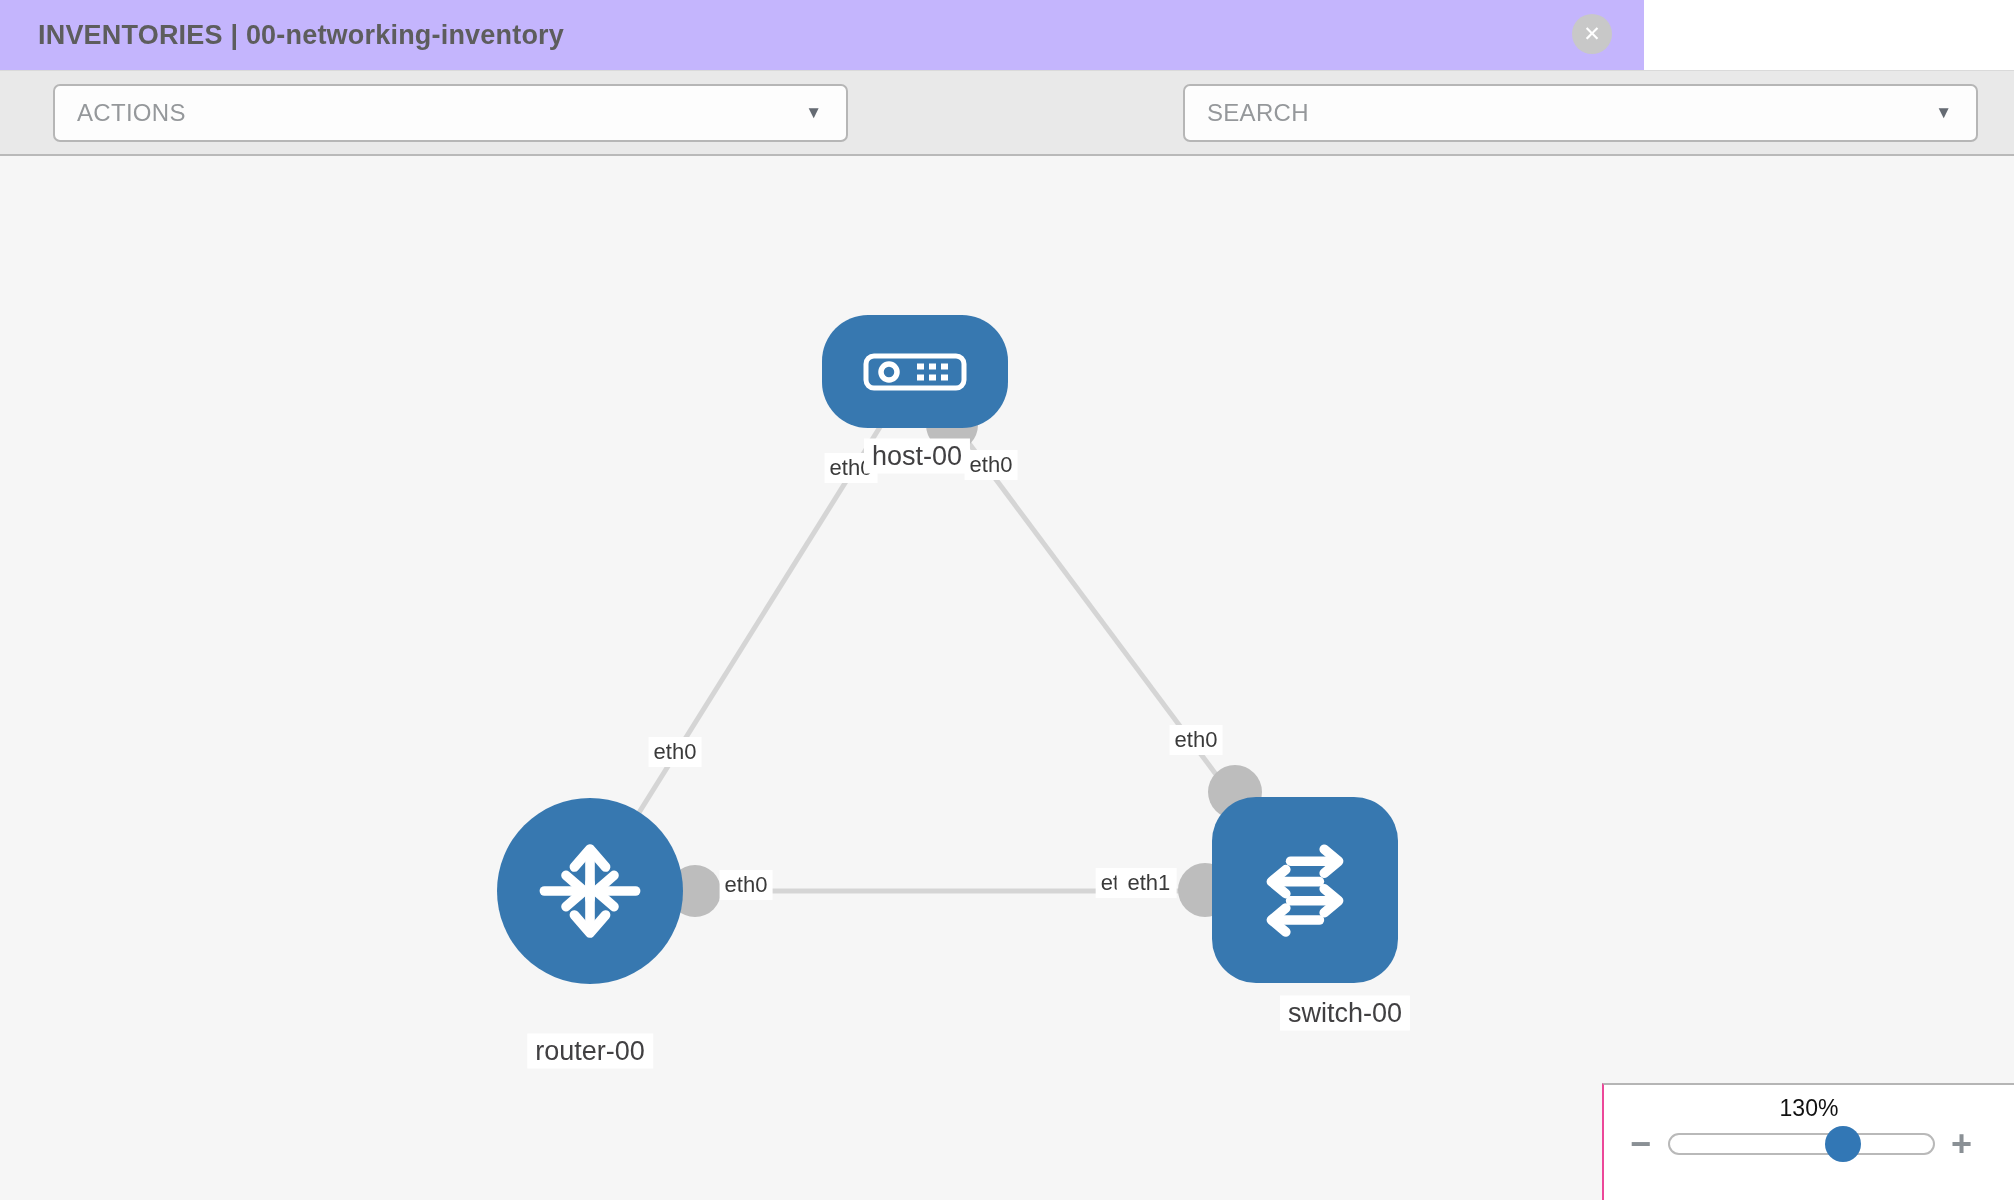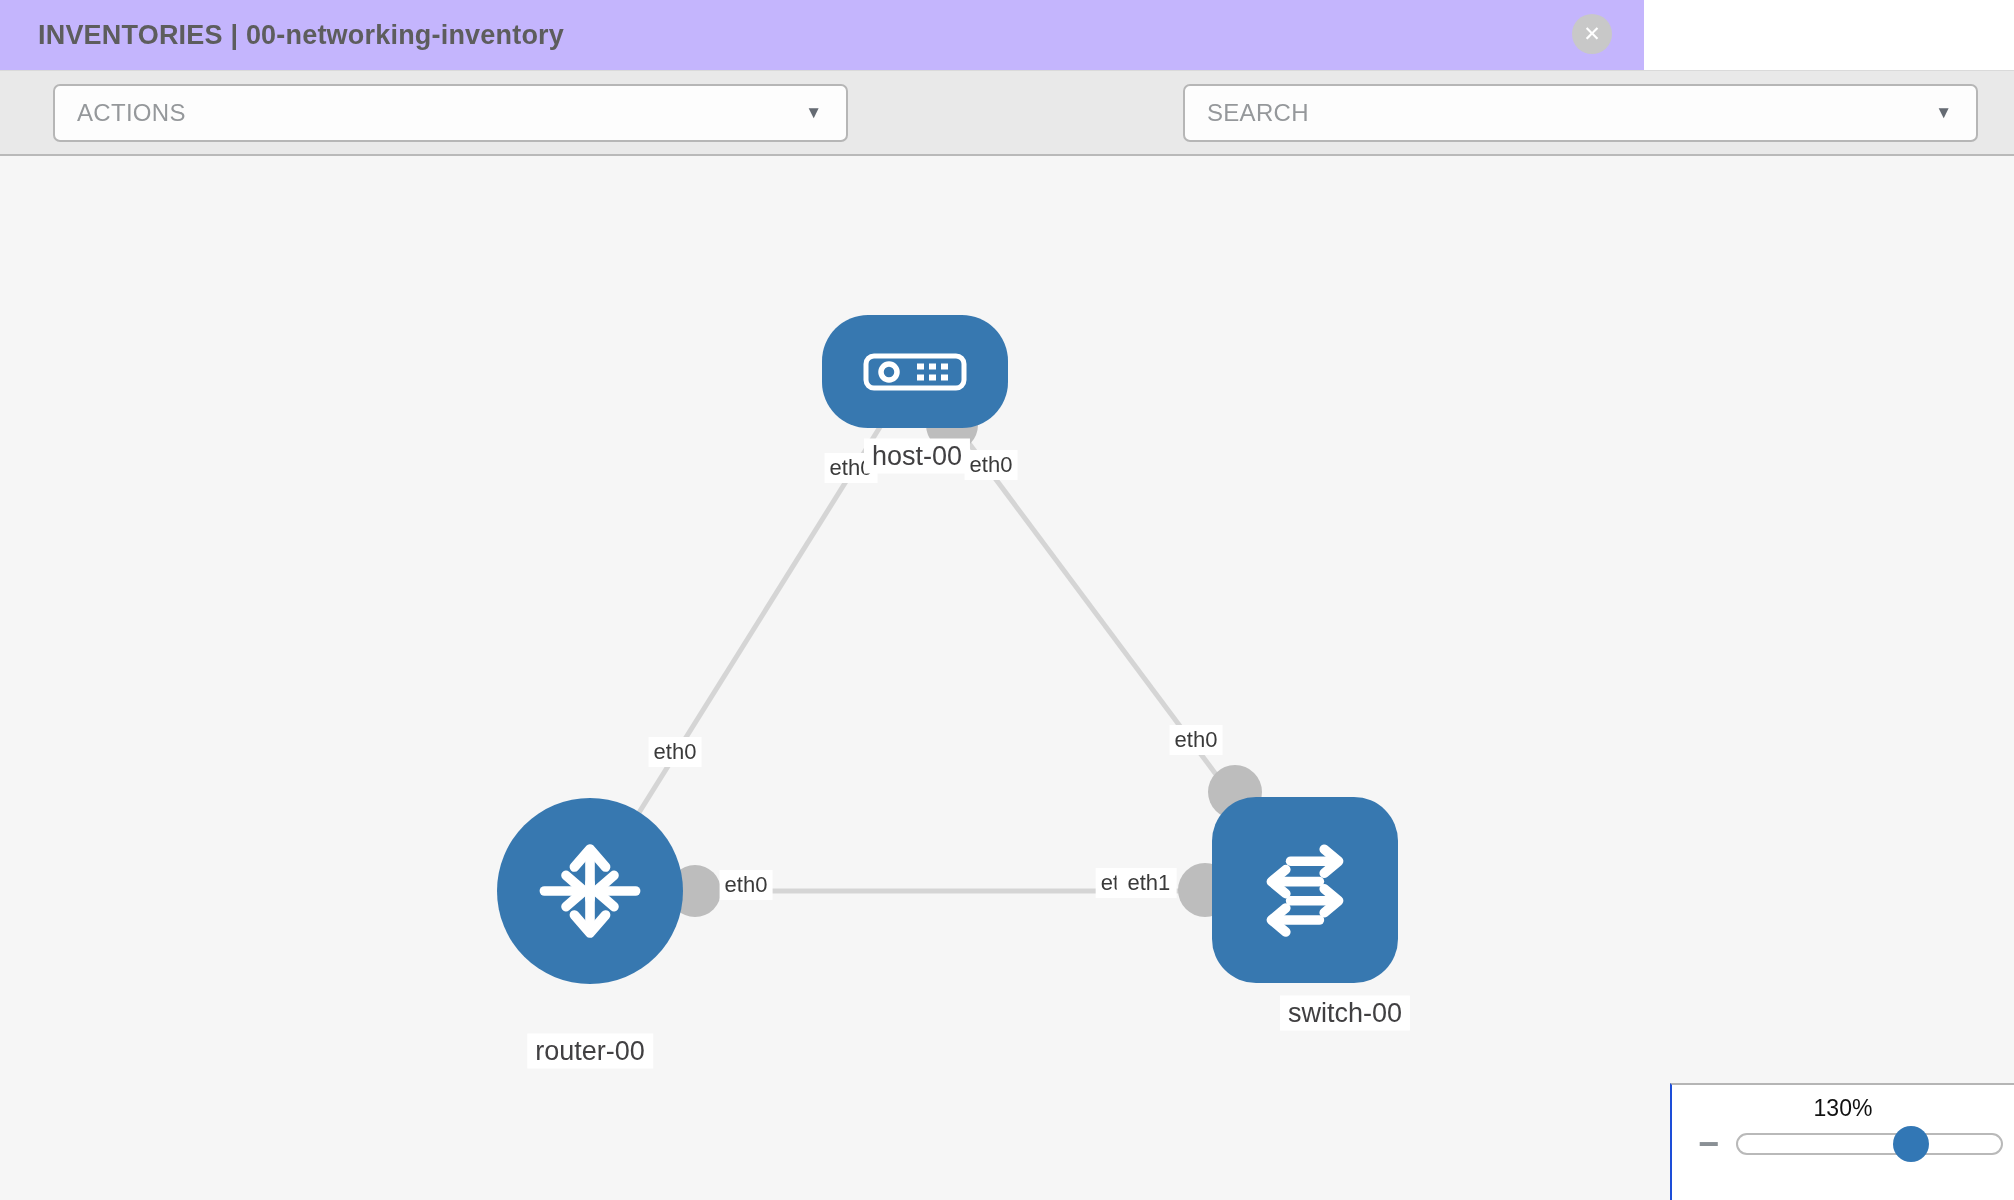--- a/index.html
+++ b/index.html
@@ -65,22 +65,22 @@
     font-size:22px;color:#3a3a3a;white-space:nowrap;display:flex;
   }
   .iface-overlap .under{background:#ffffff;padding:2px 0 2px 5px;}
   .iface-overlap .over{background:#ffffff;padding:2px 6px 2px 11px;margin-left:-27px;position:relative;}
   .node-label{
     position:absolute;z-index:4;transform:translate(-50%,-50%);
     font-size:27px;color:#414042;background:#ffffff;padding:2px 8px;white-space:nowrap;
   }
   
   .zoom-panel{
-    position:absolute;right:0;bottom:0;width:344px;height:117px;background:#ffffff;
-    border-left:2px solid #1d4ed8;border-top:2px solid #b5b5b5;z-index:6;box-sizing:border-box;
+    position:absolute;right:0;bottom:0;width:412px;height:117px;background:#ffffff;
+    border-left:2px solid #ec4899;border-top:2px solid #b5b5b5;z-index:6;box-sizing:border-box;
   }
   .zoom-level{position:absolute;left:0;top:10px;width:100%;text-align:center;font-size:23px;color:#111111;}
   .zoom-minus,.zoom-plus{
     position:absolute;top:41px;font-size:36px;font-weight:bold;color:#8a9095;cursor:pointer;
     line-height:36px;user-select:none;
   }
   .zoom-minus{left:26px;}
   .zoom-plus{left:347px;}
   .zoom-track{
     position:absolute;left:64px;top:48px;width:267px;height:22px;border:2px solid #b9b9b9;

